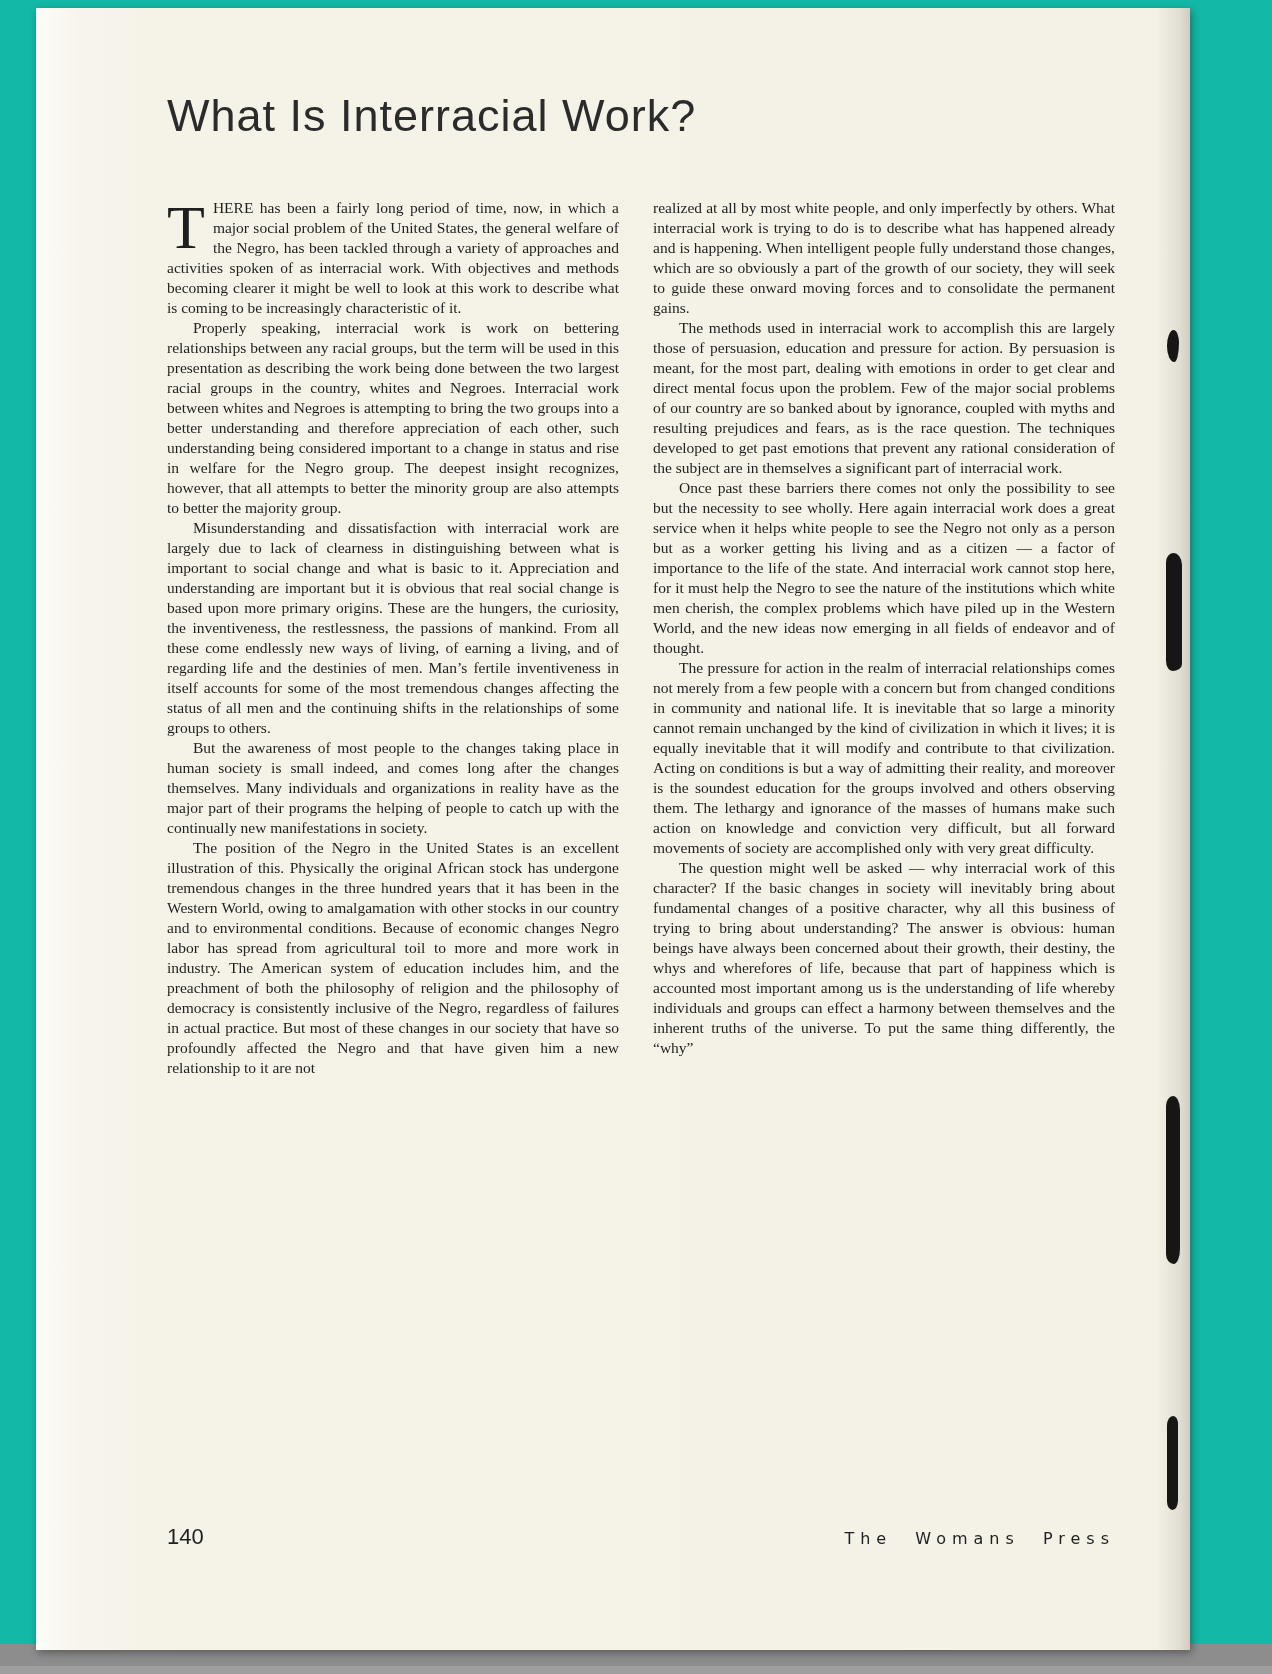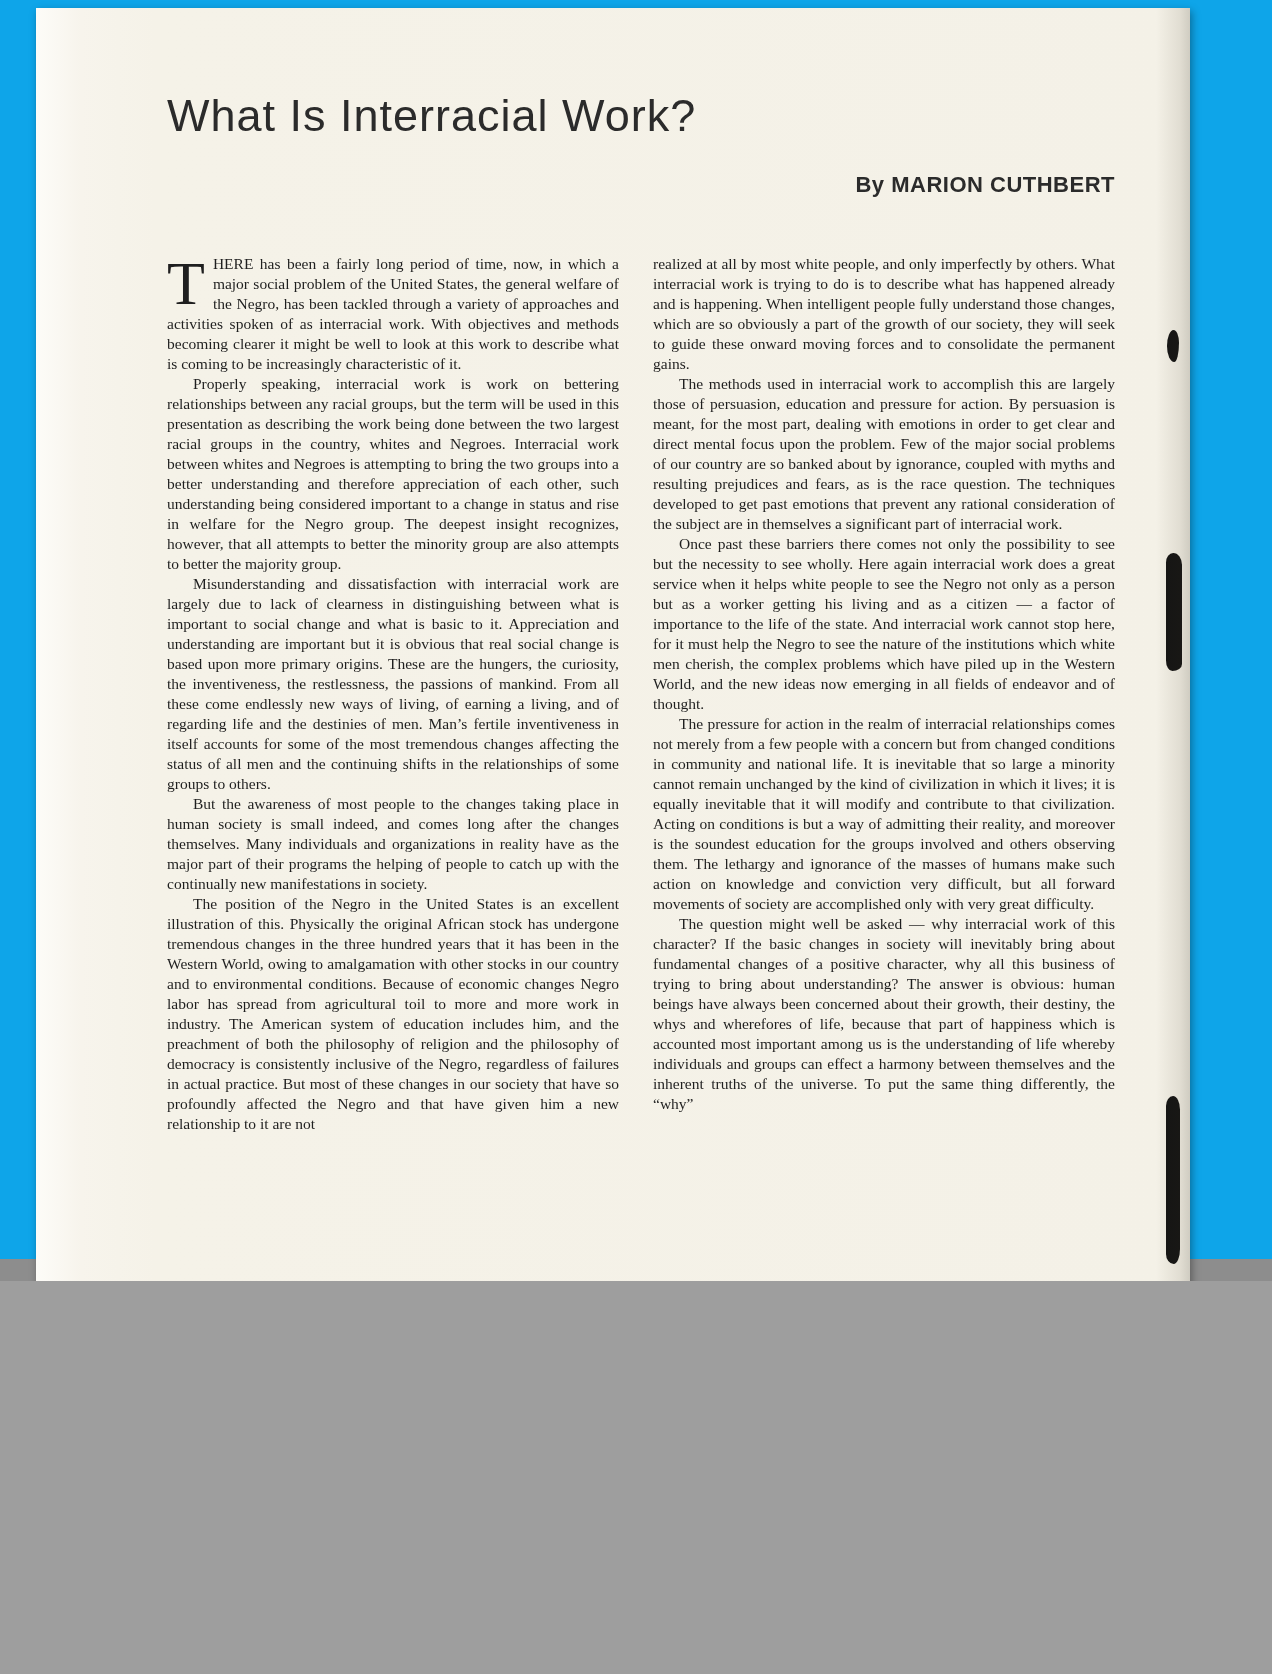--- a/index.html
+++ b/index.html
@@ -3,22 +3,22 @@
 <meta charset="utf-8">
 <style>
   * { margin: 0; padding: 0; box-sizing: border-box; }
   body {
     background: #9e9e9e;
     font-family: "Liberation Serif", "DejaVu Serif", serif;
   }
   .screen {
     position: relative;
     width: 1272px;
-    height: 1281px;
-    background: #0ea5e9;
+    height: 1666px;
+    background: #14b8a6;
     overflow: hidden;
   }
   .bottom-bar {
     position: absolute;
     left: 0; right: 0; bottom: 0;
     height: 22px;
     background: #8d8d8d;
   }
   .page {
     position: absolute;
@@ -120,21 +120,20 @@
 
     <div class="scan-mark mark-1"></div>
     <div class="scan-mark mark-2"></div>
     <div class="scan-mark mark-3"></div>
     <div class="scan-mark mark-4"></div>
 
     <div class="content">
 
       <h1 class="article-title">What Is Interracial Work?</h1>
 
-      <div class="byline">By MARION CUTHBERT</div>
 
       <div class="columns">
 
         <div class="col col-left">
           <p class="para first"><span class="dropcap">T</span><span>HERE has been a fairly long period of time, now, in which a major social problem of the United States, the general welfare of the Negro, has been tackled through a variety of approaches and activities spoken of as interracial work. With objectives and methods becoming clearer it might be well to look at this work to describe what is coming to be increasingly characteristic of it.</span></p>
           <p class="para">Properly speaking, interracial work is work on bettering relationships between any racial groups, but the term will be used in this presentation as describing the work being done between the two largest racial groups in the country, whites and Negroes. Interracial work between whites and Negroes is attempting to bring the two groups into a better understanding and therefore appreciation of each other, such understanding being considered important to a change in status and rise in welfare for the Negro group. The deepest insight recognizes, however, that all attempts to better the minority group are also attempts to better the majority group.</p>
           <p class="para">Misunderstanding and dissatisfaction with interracial work are largely due to lack of clearness in distinguishing between what is important to social change and what is basic to it. Appreciation and understanding are important but it is obvious that real social change is based upon more primary origins. These are the hungers, the curiosity, the inventiveness, the restlessness, the passions of mankind. From all these come endlessly new ways of living, of earning a living, and of regarding life and the destinies of men. Man’s fertile inventiveness in itself accounts for some of the most tremendous changes affecting the status of all men and the continuing shifts in the relationships of some groups to others.</p>
           <p class="para">But the awareness of most people to the changes taking place in human society is small indeed, and comes long after the changes themselves. Many individuals and organizations in reality have as the major part of their programs the helping of people to catch up with the continually new manifestations in society.</p>
           <p class="para">The position of the Negro in the United States is an excellent illustration of this. Physically the original African stock has undergone tremendous changes in the three hundred years that it has been in the Western World, owing to amalgamation with other stocks in our country and to environmental conditions. Because of economic changes Negro labor has spread from agricultural toil to more and more work in industry. The American system of education includes him, and the preachment of both the philosophy of religion and the philosophy of democracy is consistently inclusive of the Negro, regardless of failures in actual practice. But most of these changes in our society that have so profoundly affected the Negro and that have given him a new relationship to it are not</p>
         </div>

